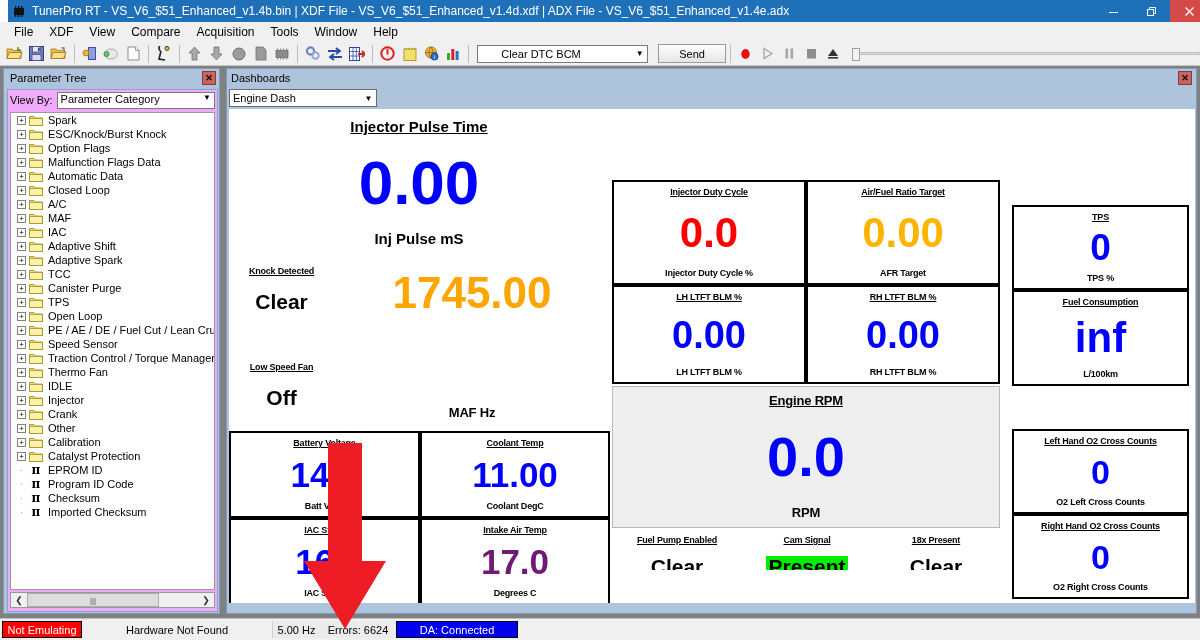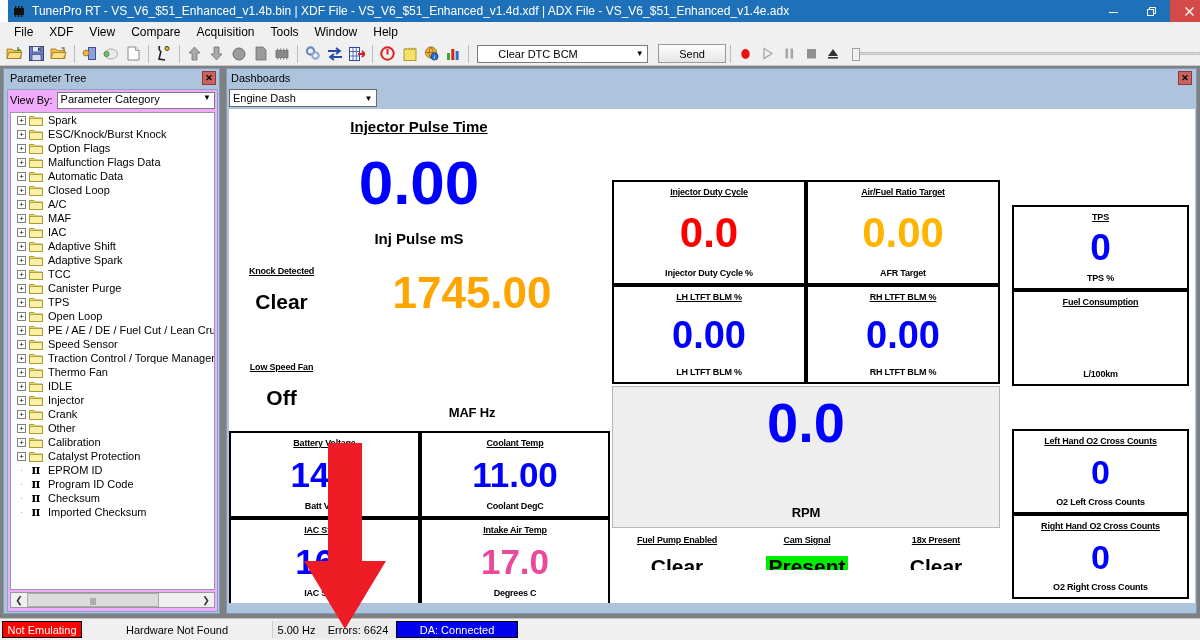--- a/index.html
+++ b/index.html
@@ -51,21 +51,21 @@
   }
   .tool{
     width:22px; height:22px; display:flex; align-items:center; justify-content:center;
   }
   .tool svg{display:block;}
   .tsep{ width:1px; height:18px; background:#bdbdbd; margin:0 4px; }
   .combo{
     width:172px; height:18px; border:1px solid #7a7a7a; background:#fff;
     display:flex; align-items:center; margin-left:4px; font-size:11px; position:relative;
   }
-  .combo .ctext{ padding-left:20px; flex:1; color:#000; white-space:nowrap; overflow:hidden;}
+  .combo .ctext{ padding-left:3px; flex:1; color:#000; white-space:nowrap; overflow:hidden;margin-left:20px;}
   .combo .carrow{
     width:15px; height:16px; display:flex; align-items:center; justify-content:center;
     font-size:8px; color:#000;
   }
   .sendbtn{
     margin-left:10px; width:68px; height:19px; border:1px solid #9a9a9a;
     background:linear-gradient(#fdfdfd,#e6e6e6); font-size:11px; color:#000;
     display:flex; align-items:center; justify-content:center;
   }
   .slider{
@@ -785,21 +785,21 @@
           <div class="g-val" style="font-size:35px; color:#0000ff;">11.00</div>
           <div class="g-unit">Coolant DegC</div>
         </div>
         <div class="gauge" style="left:0px; top:409px; width:191px; height:87px; padding:4px 2px;">
           <div class="g-title">IAC Steps</div>
           <div class="g-val" style="font-size:35px; color:#0000ff;">160</div>
           <div class="g-unit">IAC Steps</div>
         </div>
         <div class="gauge" style="left:191px; top:409px; width:190px; height:87px; padding:4px 2px;">
           <div class="g-title">Intake Air Temp</div>
-          <div class="g-val" style="font-size:35px; color:#ec4899;">17.0</div>
+          <div class="g-val" style="font-size:35px; color:#701a75;">17.0</div>
           <div class="g-unit">Degrees C</div>
         </div>
 
         <div class="gauge" style="left:383px; top:71px; width:194px; height:105px; padding:4px 2px;">
           <div class="g-title">Injector Duty Cycle</div>
           <div class="g-val" style="font-size:42px; color:#ff0000;">0.0</div>
           <div class="g-unit">Injector Duty Cycle %</div>
         </div>
         <div class="gauge" style="left:577px; top:71px; width:194px; height:105px; padding:4px 2px;">
           <div class="g-title">Air/Fuel Ratio Target</div>
@@ -811,20 +811,21 @@
           <div class="g-val" style="font-size:38px; color:#0000ff;">0.00</div>
           <div class="g-unit">LH LTFT BLM %</div>
         </div>
         <div class="gauge" style="left:577px; top:176px; width:194px; height:99px; padding:4px 2px;">
           <div class="g-title">RH LTFT BLM %</div>
           <div class="g-val" style="font-size:38px; color:#0000ff;">0.00</div>
           <div class="g-unit">RH LTFT BLM %</div>
         </div>
 
         <div class="gauge grey" style="left:383px; top:277px; width:388px; height:142px; padding:8px 4px;">
+          <div class="g-title med">Engine RPM</div>
           <div class="g-val" style="font-size:56px; color:#0000ff;">0.0</div>
           <div class="g-unit med">RPM</div>
         </div>
 
         <div class="gauge nobdr" style="left:383px; top:423px; width:130px; height:38px; padding:2px; justify-content:flex-start; gap:10px;">
           <div class="g-title">Fuel Pump Enabled</div>
           <div class="statusword">Clear</div>
         </div>
         <div class="gauge nobdr" style="left:513px; top:423px; width:130px; height:38px; padding:2px; justify-content:flex-start; gap:10px;">
           <div class="g-title">Cam Signal</div>
@@ -835,20 +836,21 @@
           <div class="statusword">Clear</div>
         </div>
 
         <div class="gauge" style="left:783px; top:96px; width:177px; height:85px; padding:4px 2px;">
           <div class="g-title">TPS</div>
           <div class="g-val" style="font-size:37px; color:#0000ff;">0</div>
           <div class="g-unit">TPS %</div>
         </div>
         <div class="gauge" style="left:783px; top:181px; width:177px; height:96px; padding:4px 2px;align-items:center;">
           <div class="g-title">Fuel Consumption</div>
+          <div class="g-val" style="font-size:42px; color:#0000ff;">inf</div>
           <div class="g-unit">L/100km</div>
         </div>
 
         <div class="gauge" style="left:783px; top:320px; width:177px; height:85px; padding:4px 2px;">
           <div class="g-title">Left Hand O2 Cross Counts</div>
           <div class="g-val" style="font-size:34px; color:#0000ff;">0</div>
           <div class="g-unit">O2 Left Cross Counts</div>
         </div>
         <div class="gauge" style="left:783px; top:405px; width:177px; height:85px; padding:4px 2px;">
           <div class="g-title">Right Hand O2 Cross Counts</div>

